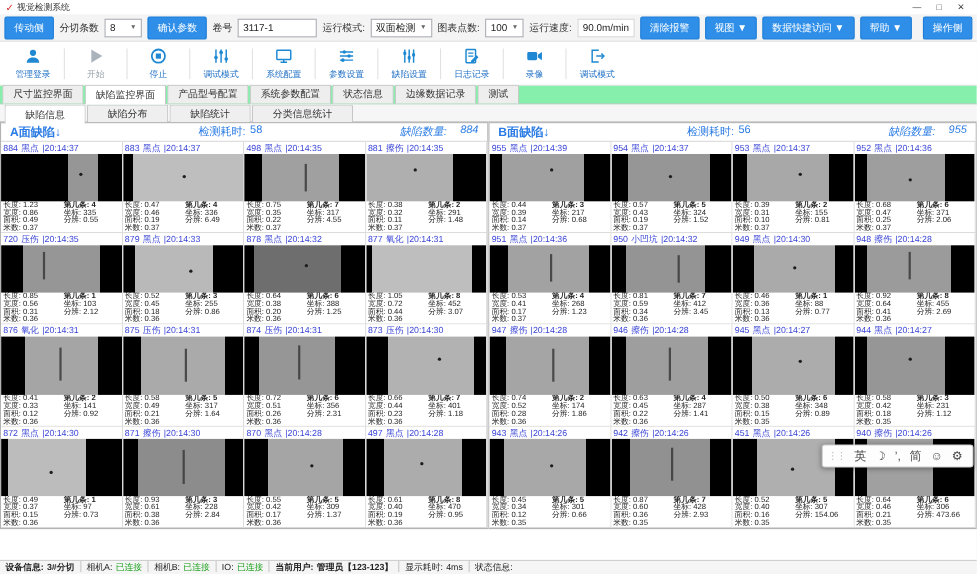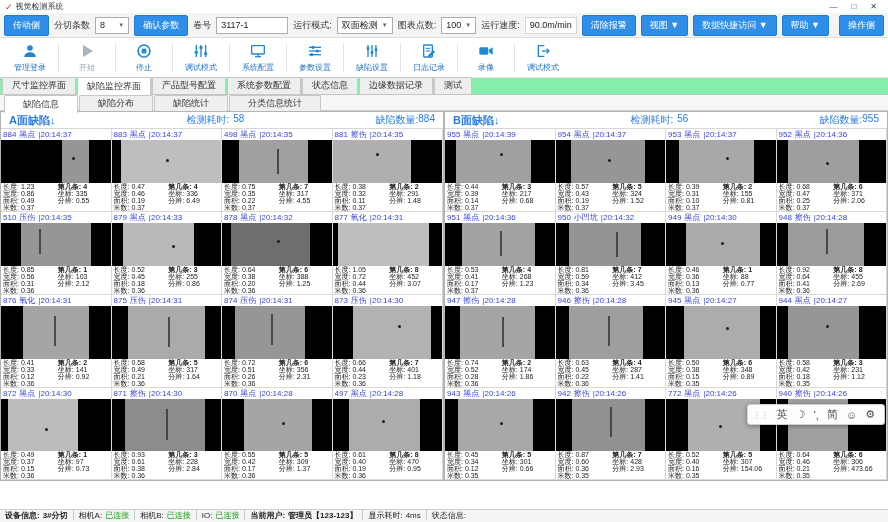--- a/index.html
+++ b/index.html
@@ -34,21 +34,21 @@
   .subtabs{height:16px;background:#f6f6f6;display:flex;align-items:center;gap:1px;padding:1px 4px 0 4px;border-bottom:1px solid #cfcfcf;}
   .subtab{background:#efefef;border:1px solid #c6c6c6;border-bottom:none;border-radius:2px 2px 0 0;padding:1px 18px 2px;font-size:9px;color:#333;white-space:nowrap;}
   .subtab.active{background:#fff;position:relative;top:1px;padding-top:2px;}
 
   
   .content{height:370px;display:flex;background:#e8e8e8;}
   .panel{width:444px;background:#fff;border:1px solid #b3b3b3;display:flex;flex-direction:column;}
   .panel-header{height:19px;display:flex;align-items:center;padding:0 8px;font-size:10px;color:#2a7be4;border-bottom:1px solid #d7d7d7;}
   .panel-title{font-weight:bold;font-size:11px;}
   .ph-mid{margin:0 auto;display:flex;gap:4px;}
-  .ph-right{display:flex;gap:0;}
+  .ph-right{display:flex;gap:12px;font-style:italic;}
   .grid{flex:1;display:grid;grid-template-columns:repeat(4,1fr);grid-template-rows:83px 83px 93px 92px;}
   .cell{border-right:1px solid #d9d9d9;border-bottom:1px solid #d9d9d9;display:flex;flex-direction:column;overflow:hidden;background:#fff;}
   .cell-header{height:11px;flex:0 0 11px;font-size:8px;color:#3a45d6;display:flex;align-items:center;gap:3px;padding:0 2px;white-space:nowrap;overflow:hidden;}
   .cell-thumb{flex:1;position:relative;background:#000;overflow:hidden;}
   .mark-dot{position:absolute;width:3px;height:3px;border-radius:50%;background:#1d1d1d;}
   .mark-streak{position:absolute;width:2px;height:58%;background:#3a3a3a;opacity:.85;}
   .cell-info{flex:0 0 28px;display:flex;font-size:7px;line-height:7px;padding:0 2px;color:#1c1c1c;background:#fff;}
   .ci-left{width:52%;}
   .ci-right{width:48%;}
   .ci-right .strip{font-weight:bold;}
@@ -343,21 +343,21 @@
             </div>
             <div class="ci-right">
               <div class="strip">第几条: 2</div>
               <div>坐标: 291</div>
               <div>分辨: 1.48</div>
             </div>
           </div>
         </div>
         <div class="cell">
           <div class="cell-header">
-            <span>510</span>
+            <span>720</span>
             <span>压伤</span>
             <span>|20:14:35</span>
           </div>
           <div class="cell-thumb" style="background: linear-gradient(to right, rgb(0, 0, 0) 0px, rgb(0, 0, 0) 18%, rgb(150, 150, 150) 18%, rgb(150, 150, 150) 82%, rgb(0, 0, 0) 82%, rgb(0, 0, 0) 100%);">
             <span class="mark-streak" style="left: 35%; top: 15%;"></span>
           </div>
           <div class="cell-info">
             <div class="ci-left">
               <div>长度: 0.85</div>
               <div>宽度: 0.56</div>
@@ -954,21 +954,21 @@
             </div>
             <div class="ci-right">
               <div class="strip">第几条: 7</div>
               <div>坐标: 428</div>
               <div>分辨: 2.93</div>
             </div>
           </div>
         </div>
         <div class="cell">
           <div class="cell-header">
-            <span>772</span>
+            <span>451</span>
             <span>黑点</span>
             <span>|20:14:26</span>
           </div>
           <div class="cell-thumb" style="background: linear-gradient(to right, rgb(0, 0, 0) 0px, rgb(0, 0, 0) 20%, rgb(175, 175, 175) 20%, rgb(175, 175, 175) 85%, rgb(0, 0, 0) 85%, rgb(0, 0, 0) 100%);">
             <span class="mark-dot" style="left: 48%; top: 50%;"></span>
           </div>
           <div class="cell-info">
             <div class="ci-left">
               <div>长度: 0.52</div>
               <div>宽度: 0.40</div>

